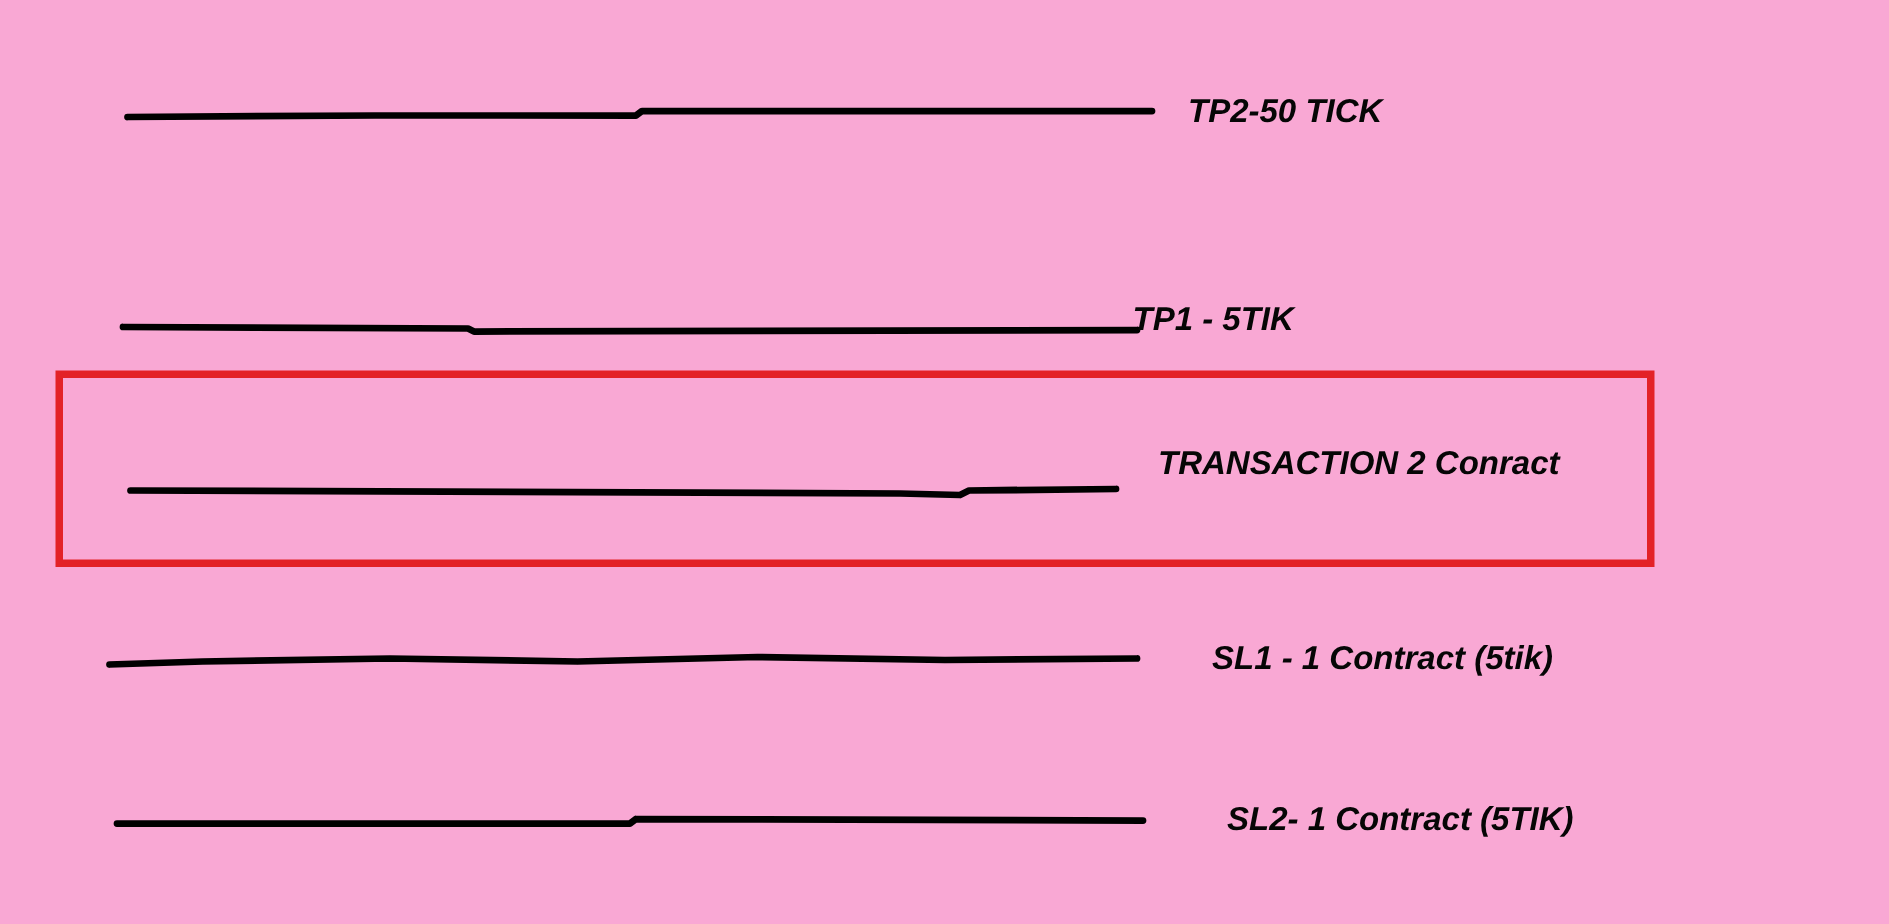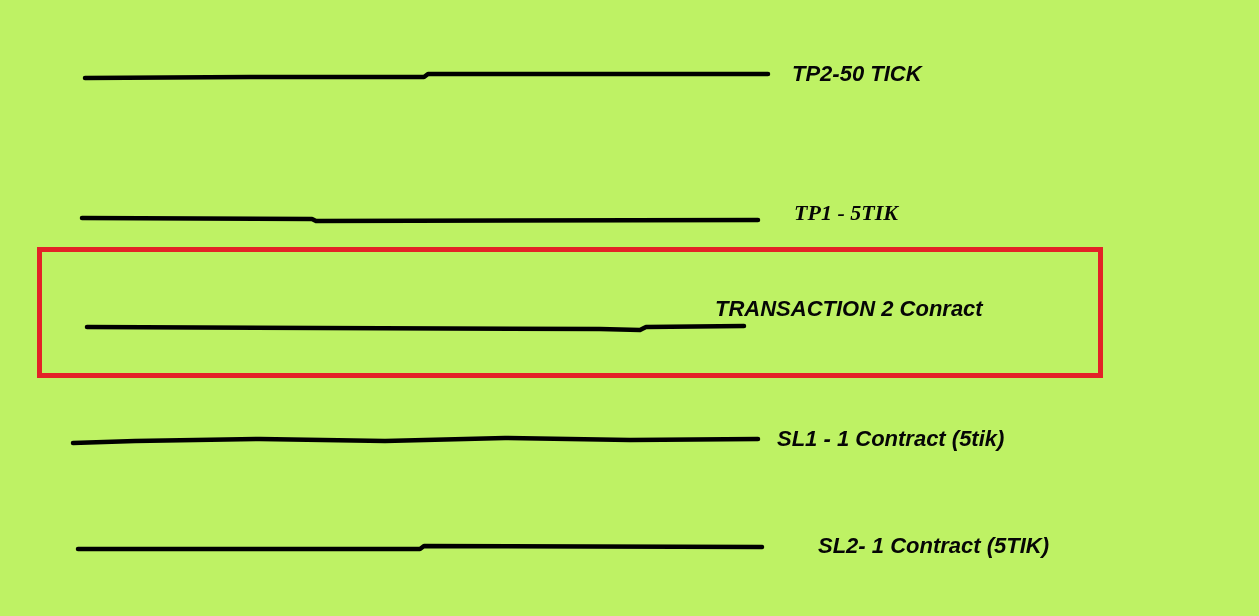--- a/index.html
+++ b/index.html
@@ -21,29 +21,29 @@
     position: absolute;
     font-weight: bold;
     font-style: italic;
     font-size: 22px;
     line-height: 26px;
     color: #060606;
     white-space: nowrap;
     letter-spacing: 0px;
   }
   .lbl-tp2         { left: 792px; top: 61px; }
-  .lbl-tp1         { left: 794px; top: 200px; font-family: Liberation Serif, serif; }
-  .lbl-transaction { left: 715px; top: 296px; }
-  .lbl-sl1         { left: 777px; top: 426px; }
+  .lbl-tp1         { left: 755px; top: 200px; }
+  .lbl-transaction { left: 772px; top: 296px; }
+  .lbl-sl1         { left: 808px; top: 426px; }
   .lbl-sl2         { left: 818px; top: 533px; }
 </style>
 </head>
 <body>
 
-<div id="stage" style="background: #bef264; text-align: right;">
+<div id="stage" style="background: #f9a8d4; text-align: right;">
 
   <svg id="diagram-canvas" viewBox="0 0 1259 616" xmlns="http://www.w3.org/2000/svg">
 
     <rect x="39.5" y="249.5" width="1061" height="126" fill="none" stroke-width="5" stroke="#e32227"></rect>
 
     <polyline fill="none" stroke-width="4.5" stroke-linecap="round" stroke-linejoin="round" points="85,78 250,77 424,77 428,74 768,74" stroke="#000000"></polyline>
     <polyline fill="none" stroke-width="4.5" stroke-linecap="round" stroke-linejoin="round" points="82,218 312,219 316,221 758,220" stroke="#000000"></polyline>
     <polyline fill="none" stroke-width="4.5" stroke-linecap="round" stroke-linejoin="round" points="87,327 600,329 640,330 646,327 744,326" stroke="#000000"></polyline>
     <polyline fill="none" stroke-width="4.5" stroke-linecap="round" stroke-linejoin="round" points="73,443 135,441 260,439 385,441 505,438 630,440 758,439" stroke="#000000"></polyline>
     <polyline fill="none" stroke-width="4.5" stroke-linecap="round" stroke-linejoin="round" points="78,549 420,549 424,546 762,547" stroke="#000000"></polyline>

